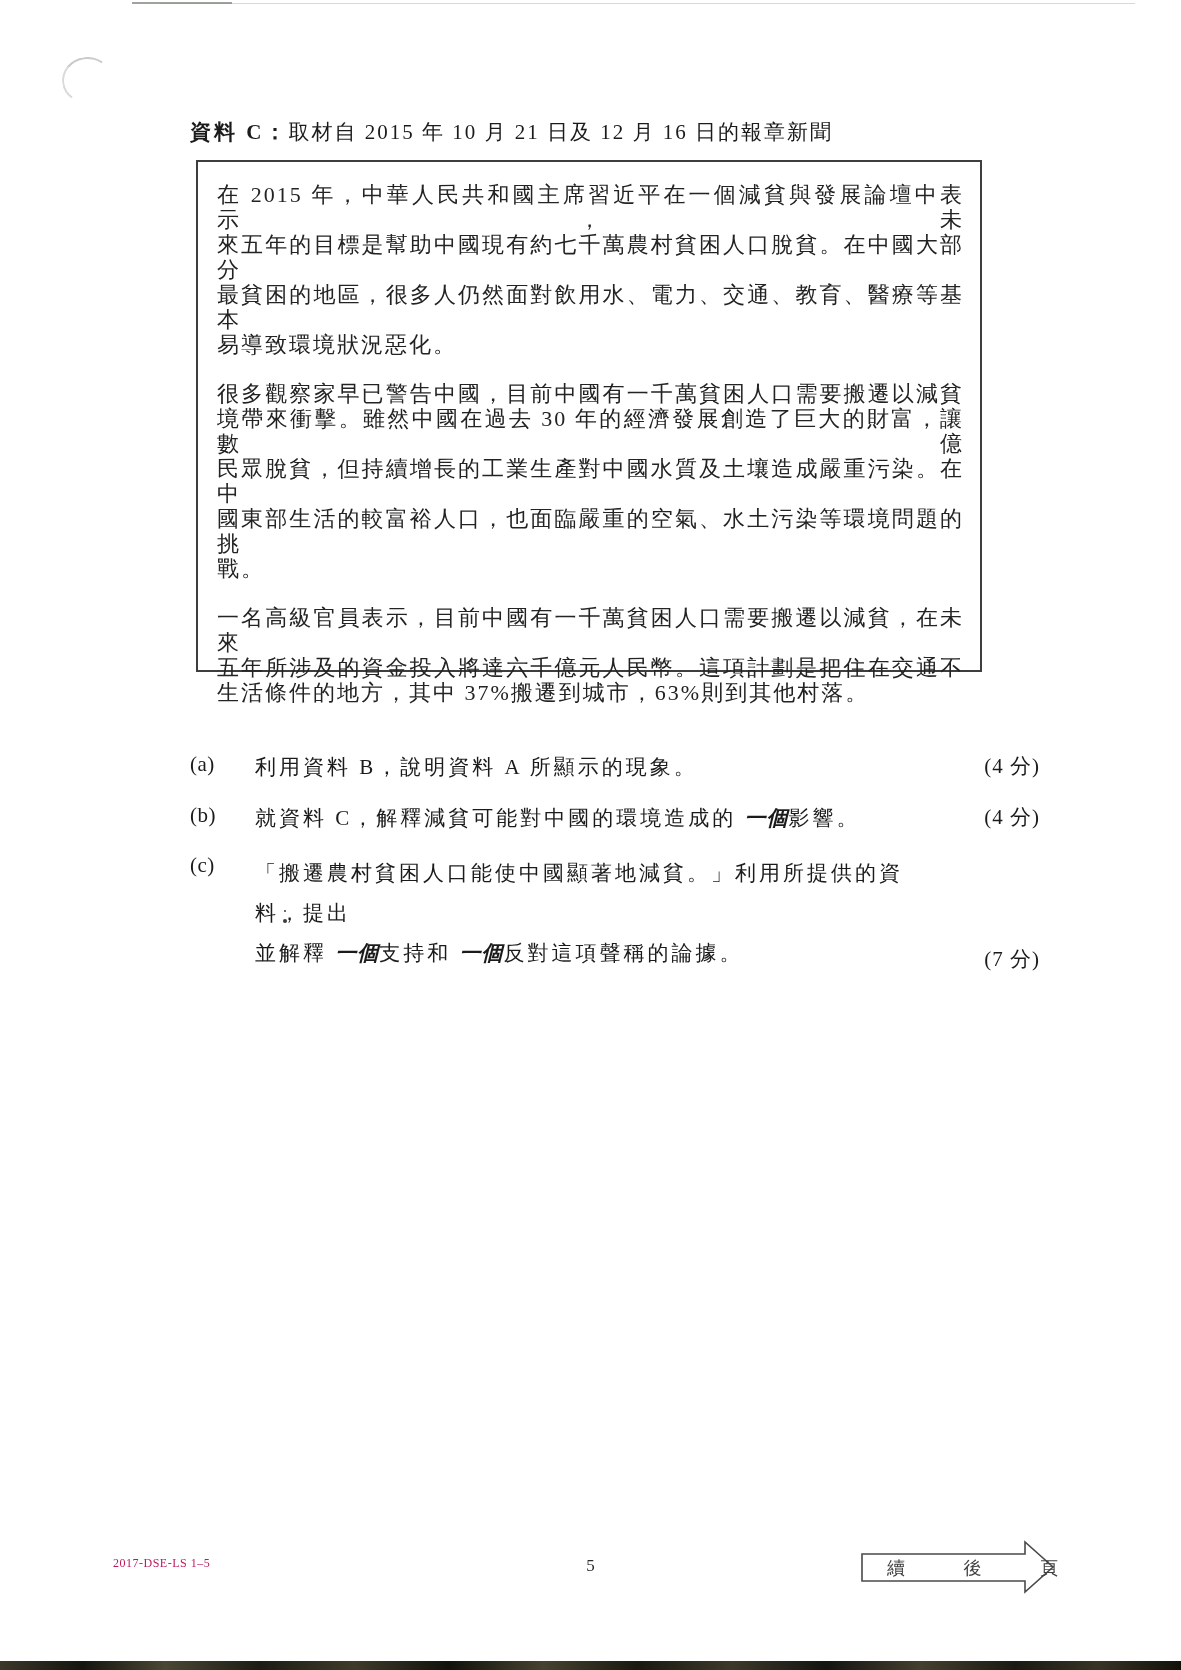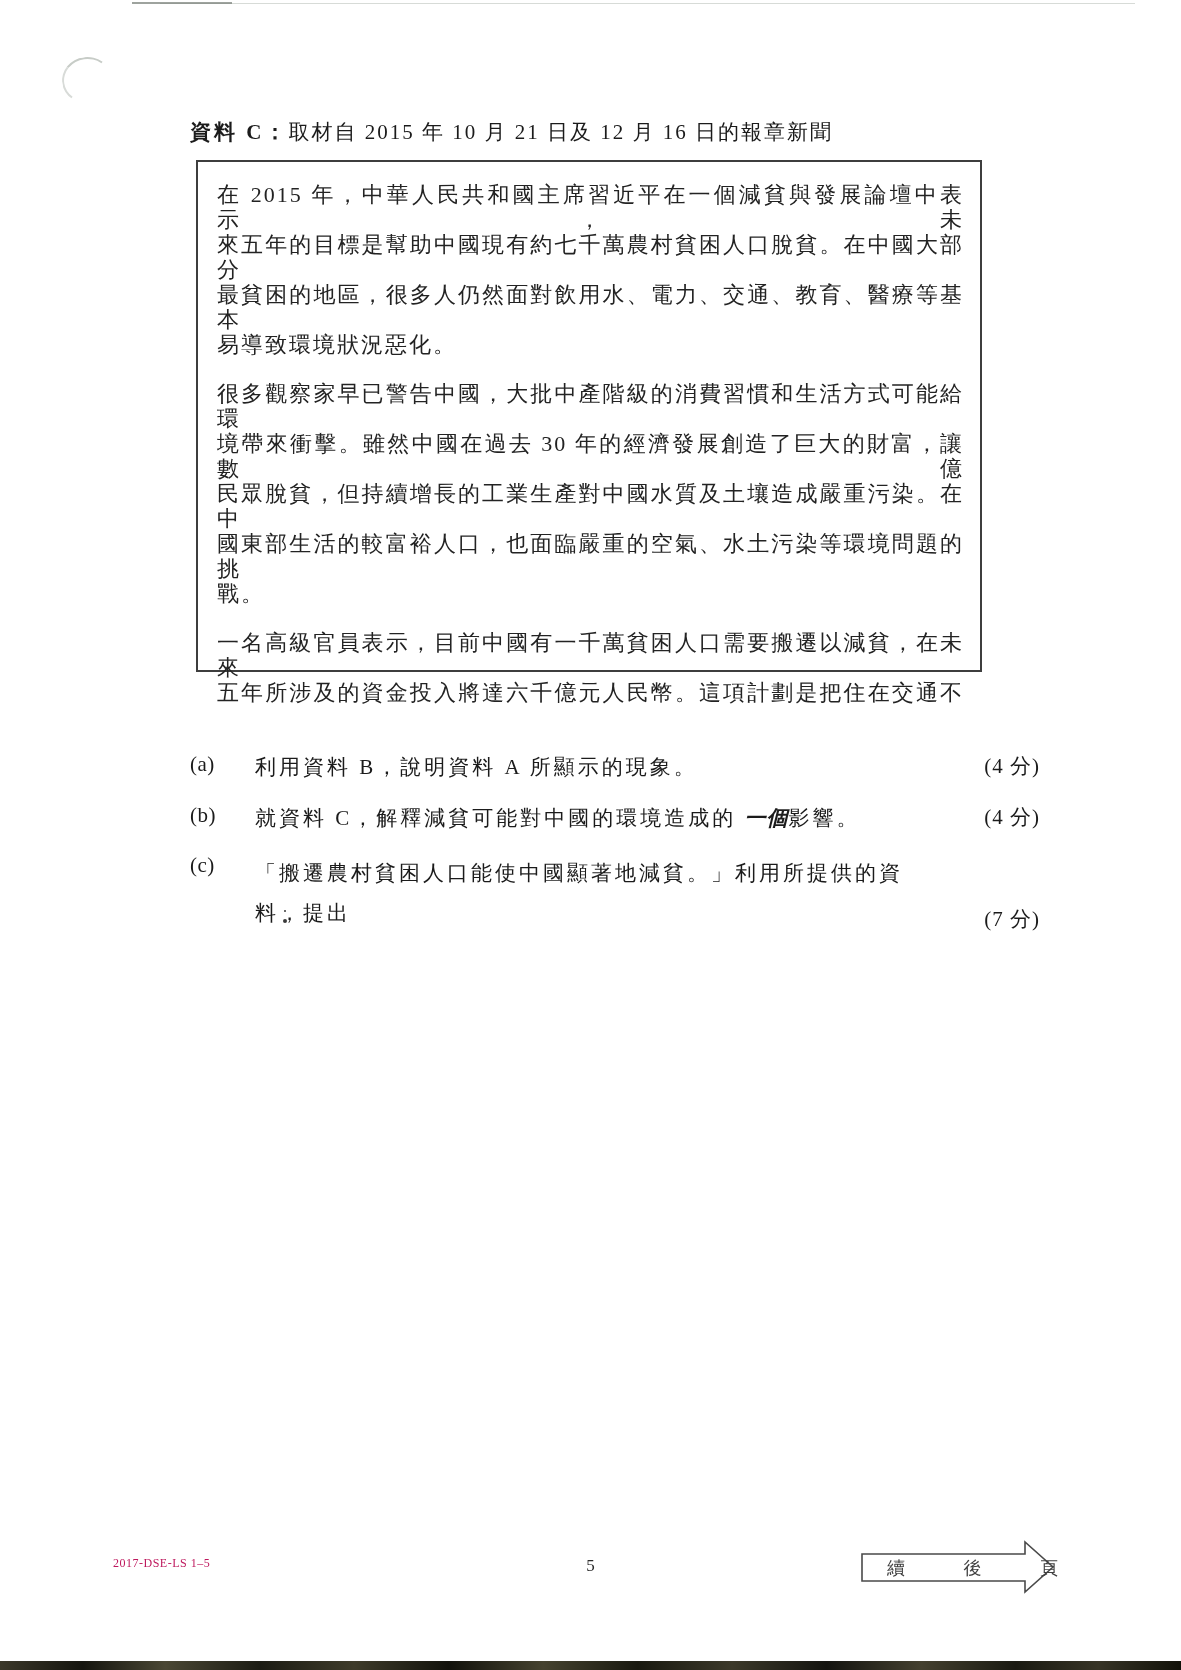--- a/index.html
+++ b/index.html
@@ -119,48 +119,50 @@
   </div>
 
   <div class="source-box">
     <div class="para">
       <div class="box-line">在 2015 年，中華人民共和國主席習近平在一個減貧與發展論壇中表示，未</div>
       <div class="box-line">來五年的目標是幫助中國現有約七千萬農村貧困人口脫貧。在中國大部分</div>
       <div class="box-line">最貧困的地區，很多人仍然面對飲用水、電力、交通、教育、醫療等基本</div>
       <div class="box-line short">易導致環境狀況惡化。</div>
     </div>
     <div class="para">
-      <div class="box-line">很多觀察家早已警告中國，大批中產階級的消費習慣和生活方式可能給環</div>
+      <div class="box-line">很多觀察家早已警告中國，目前中國有一千萬貧困人口需要搬遷以減貧</div>
       <div class="box-line">境帶來衝擊。雖然中國在過去 30 年的經濟發展創造了巨大的財富，讓數億</div>
       <div class="box-line">民眾脫貧，但持續增長的工業生產對中國水質及土壤造成嚴重污染。在中</div>
       <div class="box-line">國東部生活的較富裕人口，也面臨嚴重的空氣、水土污染等環境問題的挑</div>
       <div class="box-line short">戰。</div>
     </div>
     <div class="para">
       <div class="box-line">一名高級官員表示，目前中國有一千萬貧困人口需要搬遷以減貧，在未來</div>
       <div class="box-line">五年所涉及的資金投入將達六千億元人民幣。這項計劃是把住在交通不</div>
+      <div class="box-line short">生活條件的地方，其中 37%搬遷到城市，63%則到其他村落。</div>
     </div>
   </div>
 
   <div class="question q-a">
     <div class="q-label">(a)</div>
     <div class="q-text">利用資料 B，說明資料 A 所顯示的現象。</div>
     <div class="q-marks">(4 分)</div>
   </div>
 
   <div class="question q-b">
     <div class="q-label">(b)</div>
     <div class="q-text"><span>就資料 C，解釋減貧可能對中國的環境造成的 </span><span class="em">一個</span><span>影響。</span></div>
     <div class="q-marks">(4 分)</div>
   </div>
 
   <div class="question q-c">
     <div class="q-label">(c)</div>
     <div class="q-col">
       <div class="q-line">「搬遷農村貧困人口能使中國顯著地減貧。」利用所提供的資料，提出</div>
+      <div class="q-line"><span>並解釋 </span><span class="em">一個</span><span>支持和 </span><span class="em">一個</span><span>反對這項聲稱的論據。</span></div>
     </div>
     <div class="q-marks q-marks-bottom">(7 分)</div>
   </div>
 
   <div class="dots-artifact">
       <i></i>
       <i></i>
     </div>
 
   <div class="footer-code">2017-DSE-LS 1–5</div>

